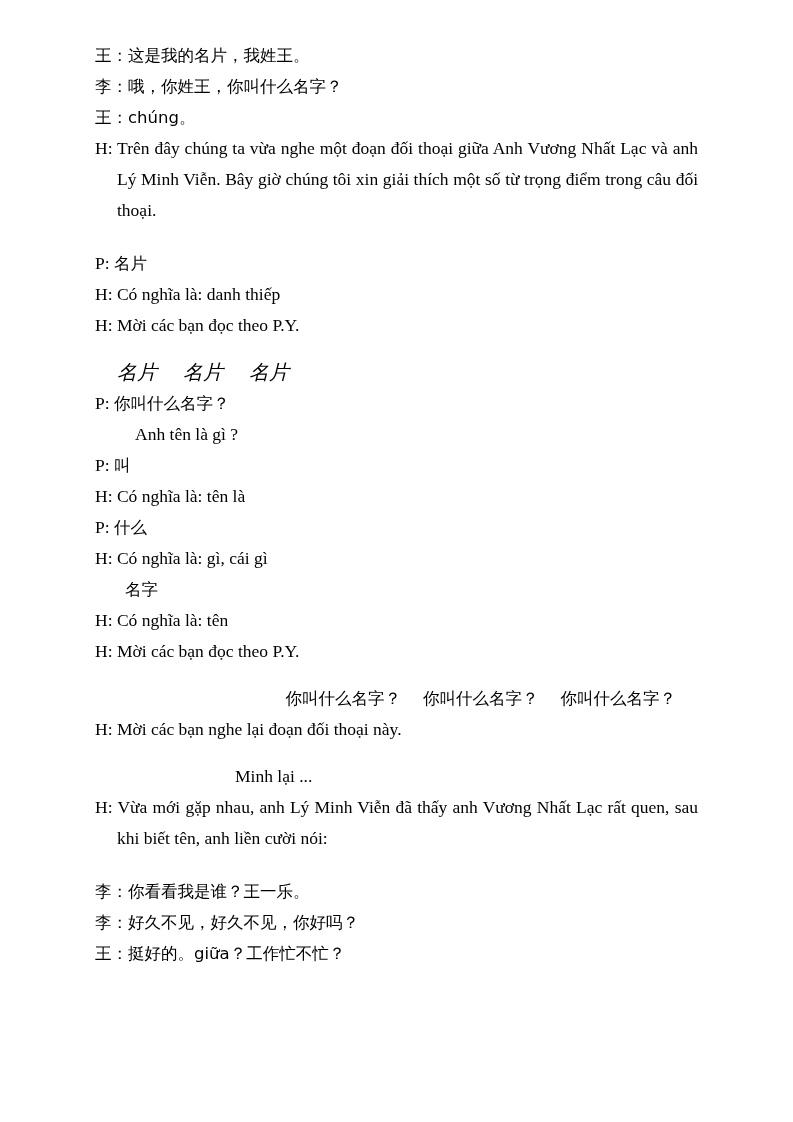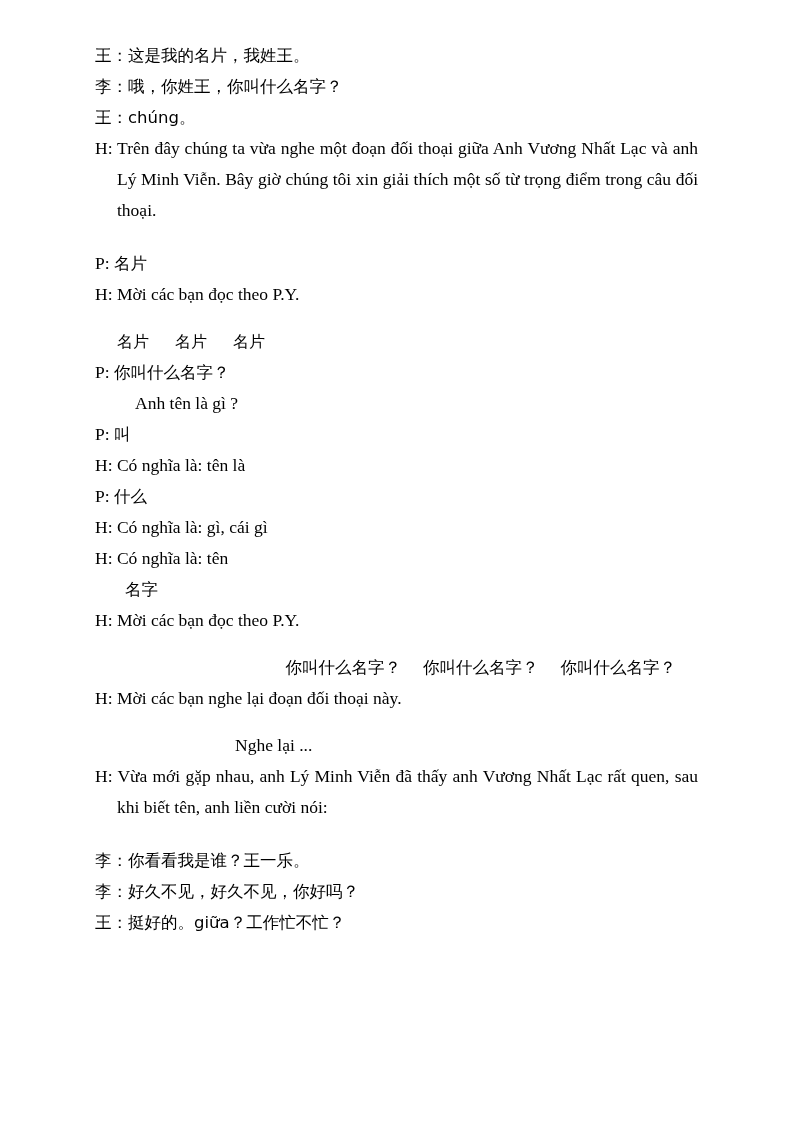--- a/index.html
+++ b/index.html
@@ -42,23 +42,24 @@
     text-align: justify;
     text-align-last: left;
   }
   .spacer-sm { height: 16px; }
   .spacer-md { height: 22px; }
   .indent-2 { padding-left: 30px; }
   .indent-3 { padding-left: 40px; }
   .center-ish { padding-left: 140px; }
   .word-row {
     font-family: "DejaVu Sans", "Liberation Sans", sans-serif;
-    font-size: 16px;
+    font-size: 20px;
     line-height: 31px;
     padding-left: 22px;
+    font-style: italic;
   }
   .word-row span { margin-right: 26px; }
   .phrase-row {
     font-family: "DejaVu Sans", "Liberation Sans", sans-serif;
     font-size: 16.5px;
     line-height: 31px;
     padding-left: 22px;
     text-align: right;
   }
   .phrase-row span { margin-right: 22px; }
@@ -83,52 +84,53 @@
   </div>
 
   <div class="block">
     <div class="line hang justify"><span>H:</span> <span>Trên đây chúng ta vừa nghe một đoạn đối thoại giữa Anh Vương Nhất Lạc và anh Lý Minh Viễn. Bây giờ chúng tôi xin giải thích một số từ trọng điểm trong câu đối thoại.</span></div>
   </div>
 
   <div class="spacer-md"></div>
 
   <div class="block">
     <div class="line"><span class="mix-lat">P:</span> <span class="mix-cjk">名片</span></div>
+    <div class="line"><span>H:</span> <span>Có nghĩa là: danh thiếp</span></div>
     <div class="line"><span>H:</span> <span>Mời các bạn đọc theo P.Y.</span></div>
   </div>
 
   <div class="spacer-sm"></div>
 
   <div class="word-row">
     <span>名片</span><span>名片</span><span>名片</span>
   </div>
 
   <div class="block">
     <div class="line"><span class="mix-lat">P:</span> <span class="mix-cjk">你叫什么名字？</span></div>
     <div class="line indent-3"><span>Anh tên là gì ?</span></div>
     <div class="line"><span class="mix-lat">P:</span> <span class="mix-cjk">叫</span></div>
     <div class="line"><span>H:</span> <span>Có nghĩa là: tên là</span></div>
     <div class="line"><span class="mix-lat">P:</span> <span class="mix-cjk">什么</span></div>
     <div class="line"><span>H:</span> <span>Có nghĩa là: gì, cái gì</span></div>
+    <div class="line cjk indent-2"><span>名字</span></div>
     <div class="line"><span>H:</span> <span>Có nghĩa là: tên</span></div>
-    <div class="line cjk indent-2"><span>名字</span></div>
     <div class="line"><span>H:</span> <span>Mời các bạn đọc theo P.Y.</span></div>
   </div>
 
   <div class="spacer-sm"></div>
 
   <div class="phrase-row">
     <span>你叫什么名字？</span><span>你叫什么名字？</span><span>你叫什么名字？</span>
   </div>
 
   <div class="line"><span>H:</span> <span>Mời các bạn nghe lại đoạn đối thoại này.</span></div>
 
   <div class="spacer-sm"></div>
 
-  <div class="line center-ish">Nghe lại ...</div>
+  <div class="line center-ish">Minh lại ...</div>
 
   <div class="block">
     <div class="line hang justify"><span>H:</span> <span>Vừa mới gặp nhau, anh Lý Minh Viễn đã thấy anh Vương Nhất Lạc rất quen, sau khi biết tên, anh liền cười nói:</span></div>
   </div>
 
   <div class="spacer-md"></div>
 
   <div class="block">
     <div class="line cjk"><span>李：</span><span>你看看我是谁？王一乐。</span></div>
     <div class="line cjk"><span>李：</span><span>好久不见，好久不见，你好吗？</span></div>

